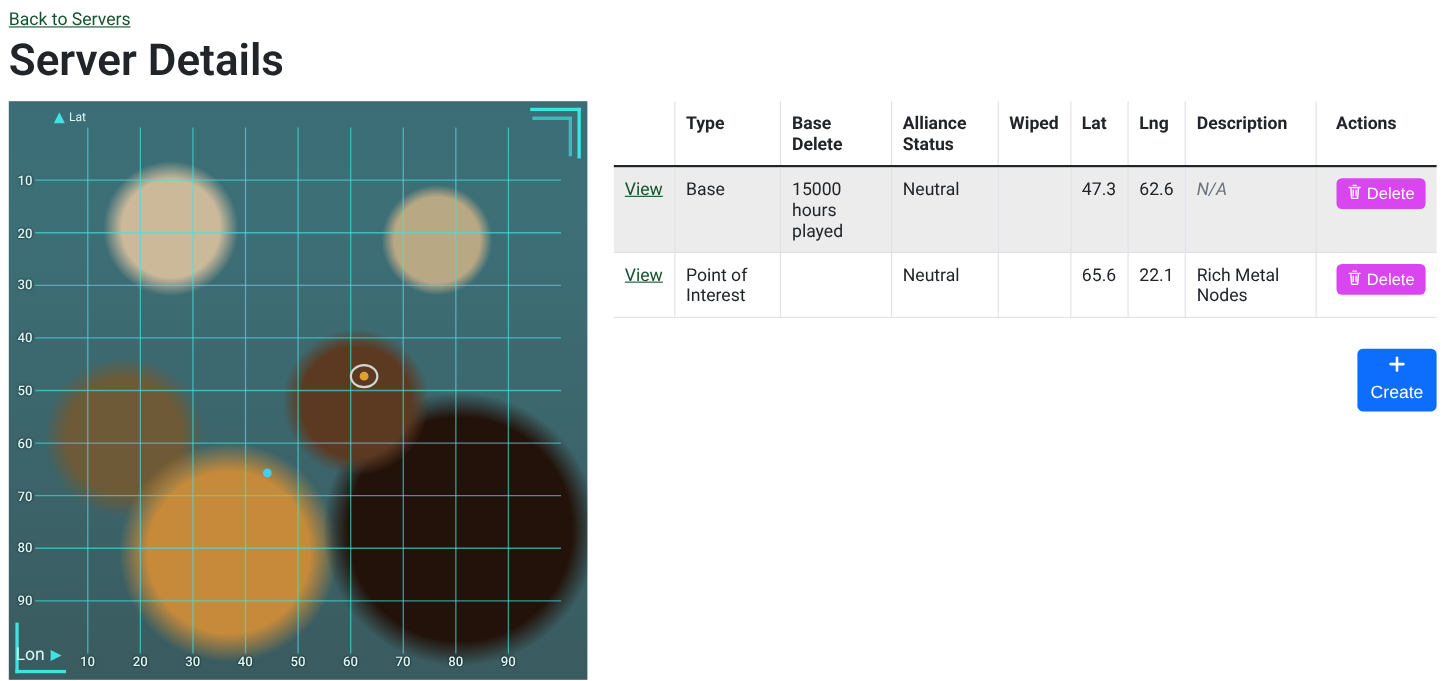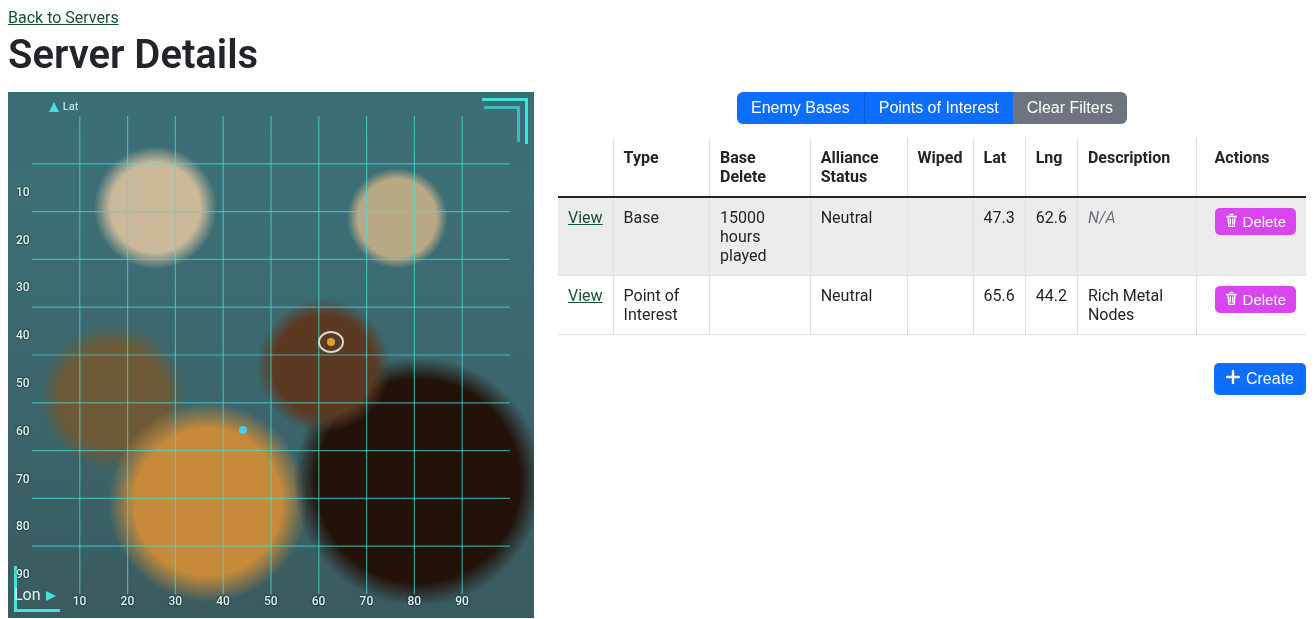--- a/index.html
+++ b/index.html
@@ -31,41 +31,41 @@
     overflow: hidden;
   }
   .map-corner {
     position: absolute; width: 46px; height: 46px; border: 3px solid #3fe3e0;
   }
   .map-corner.tr { top: 6px; right: 6px; border-left: none; border-bottom: none; }
   .map-corner.tr2 { top: 14px; right: 14px; width: 36px; height: 36px; border-left: none; border-bottom: none; border-color:#3fe3e0aa; }
   .map-corner.bl { bottom: 6px; left: 6px; border-right: none; border-top: none; }
   .map-grid { position:absolute; inset:0; }
   .map-grid line { stroke:#3fe3e0; stroke-opacity:0.65; stroke-width:1.2; }
-  .axis-label { position:absolute; font-size:12px; color:#d8f7f5; font-weight:500; text-shadow:0 0 2px #000;margin-top:28px; }
+  .axis-label { position:absolute; font-size:12px; color:#d8f7f5; font-weight:500; text-shadow:0 0 2px #000; }
   .lat-tag { position:absolute; top:8px; left:40px; font-size:11px; color:#d8f7f5; }
   .lat-tag svg, .lon-tag svg { display:inline-block; vertical-align:middle; }
   .lon-tag { position:absolute; bottom:14px; left:6px; font-size:16px; color:#d8f7f5; }
   .marker-circle {
     position:absolute; border:2px solid #d5d5d5; border-radius:50%;
     width:26px; height:22px; transform:translate(-50%,-50%);
   }
   .marker-dot {
     position:absolute; width:8px; height:8px; border-radius:50%; transform:translate(-50%,-50%);
   }
 
   
   .filter-bar { text-align:center; margin-bottom:14px; }
   .btn-group { display:inline-flex; border-radius:6px; overflow:hidden; }
   .btn { font-size:16px; padding:7px 14px; border:none; cursor:pointer; color:#fff; }
   .btn-primary { background:#0d6efd; }
   .btn-primary + .btn-primary { border-left:1px solid #0b5ed7; }
   .btn-secondary { background:#6c757d; }
   .btn-danger { background:#d946ef; border-radius:5px; padding:5px 10px; font-size:15px; display:inline-flex; align-items:center; gap:5px; color:#fff; border:none; cursor:pointer;}
-  .btn-create { background:#0d6efd; border-radius:5px; padding:7px 12px; font-size:16px; display:inline-flex; align-items:center; gap:6px; color:#fff; border:none; cursor:pointer;}
+  .btn-create { background:#0d6efd; border-radius:5px; padding:7px 12px; font-size:16px; display:inline-flex; align-items:center; gap:6px; color:#fff; border:none; cursor:pointer;flex-direction:column;}
 
   
   table.data { width:100%; border-collapse:collapse; }
   table.data th, table.data td {
     padding:10px 10px; text-align:left; vertical-align:top; font-size:16px;
     border:1px solid #dee2e6;
   }
   table.data thead th { border-top:none; }
   table.data thead tr { border-bottom:2px solid #212529; }
   table.data th:first-child, table.data td:first-child { border-left:none;margin-top:28px; }
@@ -140,27 +140,20 @@
         <div class="axis-label" style="bottom: 10px; left: 399.4px;">80</div>
         <div class="axis-label" style="left: 8px; top: 447.2px;">90</div>
         <div class="axis-label" style="bottom: 10px; left: 447.2px;">90</div>
         <div class="marker-circle" style="left: 323.228px; top: 250.094px;"></div>
         <div class="marker-dot" style="left: 323.228px; top: 250.094px; background: rgb(224, 160, 48);"></div>
         <div class="marker-dot" style="left: 235.276px; top: 337.568px; background: rgb(64, 208, 240);"></div>
       </div>
   </div>
 
   <div class="data-col">
-    <div class="filter-bar">
-      <div class="btn-group">
-        <button class="btn btn-primary">Enemy Bases</button>
-        <button class="btn btn-primary">Points of Interest</button>
-        <button class="btn btn-secondary">Clear Filters</button>
-      </div>
-    </div>
 
     <table class="data">
       <thead>
         <tr>
           <th></th>
           <th>Type</th>
           <th>Base Delete</th>
           <th>Alliance Status</th>
           <th>Wiped</th>
           <th>Lat</th>
@@ -186,21 +179,21 @@
                 <span>Delete</span>
               </button></td>
           </tr>
           <tr>
             <td><a class="link">View</a></td>
             <td>Point of Interest</td>
             <td></td>
             <td>Neutral</td>
             <td></td>
             <td>65.6</td>
-            <td>44.2</td>
+            <td>22.1</td>
             <td>Rich Metal Nodes</td>
             <td><button class="btn-danger">
                 <span class="icon"><svg width="13" height="14" viewBox="0 0 13 14">
                     <path d="M1.5 3.5h10M5 1.5h3M3 3.5l.7 9a1 1 0 001 1h3.6a1 1 0 001-1l.7-9M5.2 6v5M7.8 6v5" stroke="#fff" stroke-width="1.3" fill="none" stroke-linecap="round"></path>
                   </svg></span>
                 <span>Delete</span>
               </button></td>
           </tr>
         </tbody>
     </table>

